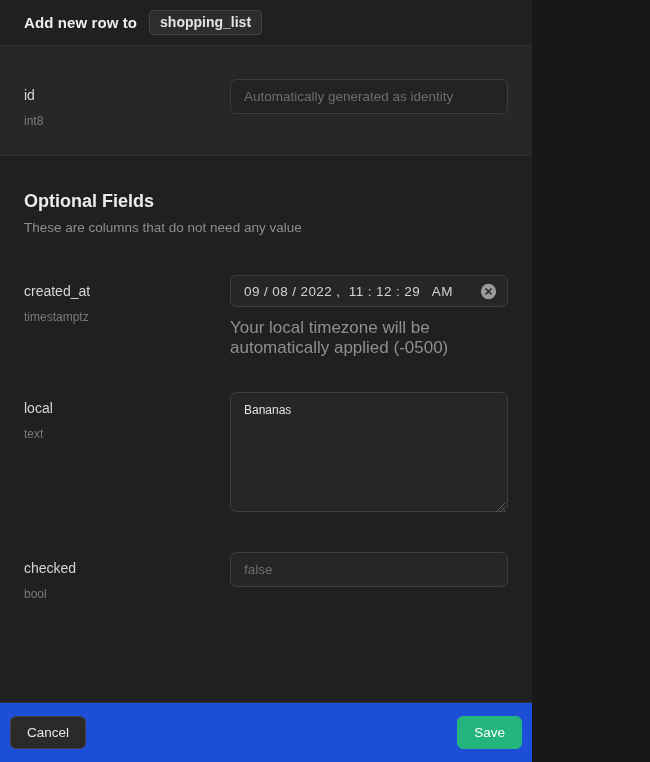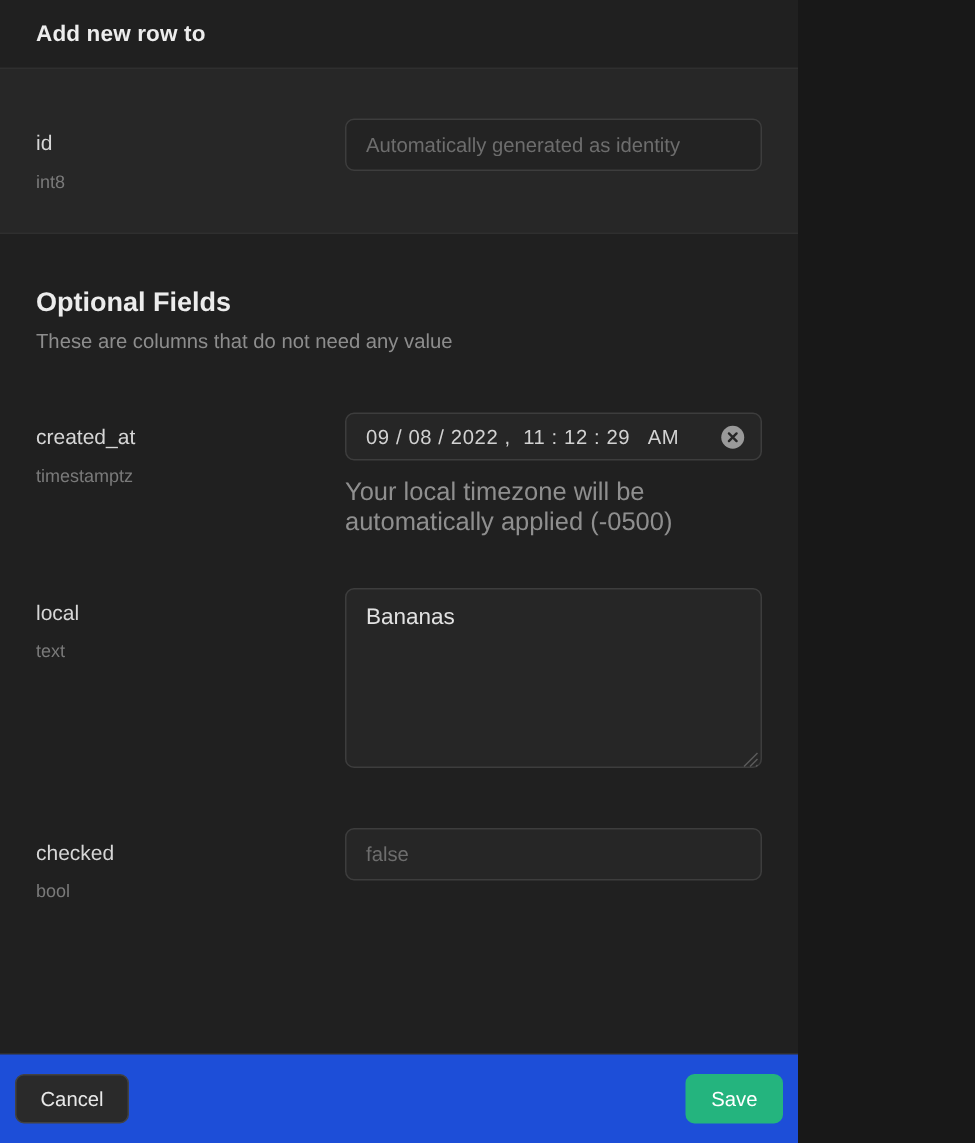--- a/index.html
+++ b/index.html
@@ -104,21 +104,21 @@
   .textarea-wrap { position: relative; }
   .item-textarea {
     display: block;
     width: 100%;
     height: 120px;
     background: #262626;
     border: 1px solid #3d3d3d;
     border-radius: 6px;
     padding: 10px 13px;
     font-family: "Liberation Sans", "DejaVu Sans", sans-serif;
-    font-size: 15px;
+    font-size: 12px;
     color: #e2e2e2;
     resize: none;
     outline: none;
   }
   .resize-grip {
     position: absolute;
     right: 2px; bottom: 2px;
     width: 11px; height: 11px;
     cursor: nwse-resize;
   }
@@ -156,20 +156,21 @@
     font-weight: 400;
   }
 </style>
 </head>
 <body>
 
 <div class="panel">
 
   <div class="panel-header">
     <span class="panel-title">Add new row to</span>
+    <span class="table-badge">shopping_list</span>
   </div>
 
   <div class="section-required">
     <div class="row">
       <div class="row-label">
         <div class="field-name">id</div>
         <div class="field-type">int8</div>
       </div>
       <div class="row-content">
         <input class="text-input id-input" type="text" placeholder="Automatically generated as identity" style="">

